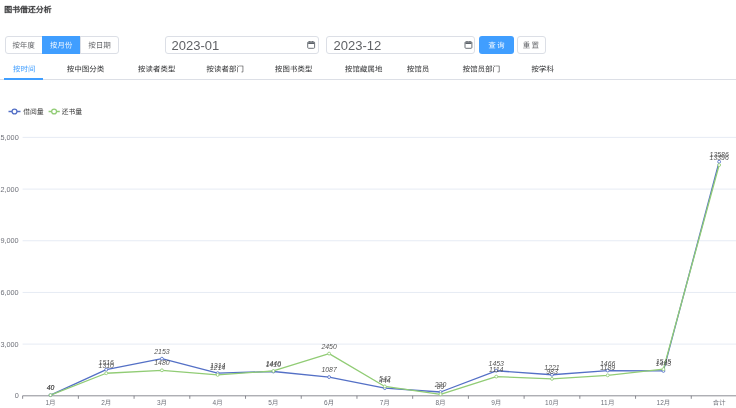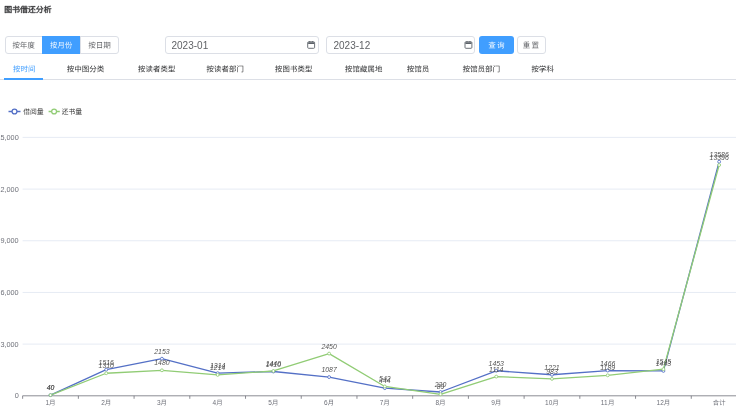--- a/index.html
+++ b/index.html
@@ -43,22 +43,22 @@
       <path id="g95F4" d="M91 615V-80H168V615ZM106 791C152 747 204 684 227 644L289 684C265 726 211 785 164 827ZM379 295H619V160H379ZM379 491H619V358H379ZM311 554V98H690V554ZM352 784V713H836V11C836 -2 832 -6 819 -7C806 -7 765 -8 723 -6C733 -25 743 -57 747 -75C808 -75 851 -75 878 -63C904 -50 913 -31 913 11V784Z"></path>
       <path id="g9605" d="M346 445H647V326H346ZM91 615V-80H164V615ZM106 791C150 749 199 691 222 652L283 694C259 732 207 788 163 828ZM316 639C349 599 382 544 396 506H278V264H390C375 160 338 86 216 43C231 31 251 4 258 -13C396 43 440 134 457 264H532V98C532 32 548 14 616 14C629 14 694 14 707 14C760 14 778 38 784 135C766 140 739 150 726 161C723 85 720 74 699 74C686 74 635 74 625 74C602 74 599 78 599 98V264H717V506H601C630 548 661 602 689 651L616 669C594 621 556 552 524 506H403L458 533C445 572 409 626 375 667ZM352 784V717H837V13C837 -1 833 -4 819 -5C806 -6 763 -6 719 -4C729 -23 739 -54 742 -74C805 -74 848 -72 875 -61C901 -48 909 -28 909 13V784Z"></path>
       <path id="g9986" d="M617 822C636 792 652 753 661 725H411V562H468V-78H541V-34H835V-73H907V237H541V320H859V572H483V658H865V562H940V725H691L739 741C731 769 710 812 688 844ZM541 31V173H835V31ZM541 510H789V382H541ZM149 838C128 690 92 545 34 450C51 440 81 415 93 403C126 461 154 535 177 617H307C293 568 275 518 258 483L318 462C346 515 375 599 396 672L346 688L334 685H194C204 730 213 778 220 825ZM161 -71C175 -52 202 -31 382 101C375 116 366 145 361 165L247 85V481H174V88C174 37 137 -2 116 -17C130 -30 153 -55 161 -71Z"></path>
     </defs>
   </svg>
 <div class="abs" style="left:5.3px;top:36.4px;width:113.4px;height:17.8px;border:1px solid #DCDFE6;border-radius:3px;background:#fff"></div>
 <div class="abs" style="left:41.9px;top:36.4px;width:38.5px;height:17.8px;background:#409EFF;border-radius:0"></div>
 <div class="abs" style="left:79.9px;top:36.9px;width:1px;height:16.8px;background:#DCDFE6"></div>
 <div class="abs" style="left:164.5px;top:36.3px;width:154px;height:17.7px;border:1px solid #DCDFE6;border-radius:3px;background:#fff"></div>
 <div class="abs" style="left:326px;top:36.3px;width:149px;height:17.7px;border:1px solid #DCDFE6;border-radius:3px;background:#fff"></div>
-<div class="abs" style="left:171.5px;top:40.5px;font-size:10px;color:#606266;line-height:9px">2023-01</div>
-<div class="abs" style="left:333.5px;top:40.5px;font-size:10px;color:#606266;line-height:9px">2023-12</div>
+<div class="abs" style="left:171.5px;top:40.5px;font-size:13px;color:#606266;line-height:9px">2023-01</div>
+<div class="abs" style="left:333.5px;top:40.5px;font-size:13px;color:#606266;line-height:9px">2023-12</div>
 <div class="abs" style="left:479px;top:36.4px;width:34.5px;height:17.8px;background:#409EFF;border-radius:3px"></div>
 <div class="abs" style="left:516.6px;top:36.4px;width:29.5px;height:17.8px;border:1px solid #DCDFE6;border-radius:3px;background:#fff"></div>
 <div class="abs" style="left:0px;top:79.2px;width:736px;height:0.8px;background:#DCDFE6"></div>
 <div class="abs" style="left:4.4px;top:78px;width:38.9px;height:2px;background:#409EFF"></div>
 <svg class="abs" style="left:0;top:0" width="736" height="408" viewBox="0 0 736 408">
 <use href="#g56FE" fill="#303133" stroke="#303133" stroke-width="48" stroke-linejoin="round" transform="matrix(0.00790,0,0,-0.00790,4.20,12.40)"></use>
     <use href="#g4E66" fill="#303133" stroke="#303133" stroke-width="48" stroke-linejoin="round" transform="matrix(0.00790,0,0,-0.00790,12.10,12.40)"></use>
     <use href="#g501F" fill="#303133" stroke="#303133" stroke-width="48" stroke-linejoin="round" transform="matrix(0.00790,0,0,-0.00790,20.00,12.40)"></use>
     <use href="#g8FD8" fill="#303133" stroke="#303133" stroke-width="48" stroke-linejoin="round" transform="matrix(0.00790,0,0,-0.00790,27.90,12.40)"></use>
     <use href="#g5206" fill="#303133" stroke="#303133" stroke-width="48" stroke-linejoin="round" transform="matrix(0.00790,0,0,-0.00790,35.80,12.40)"></use>

